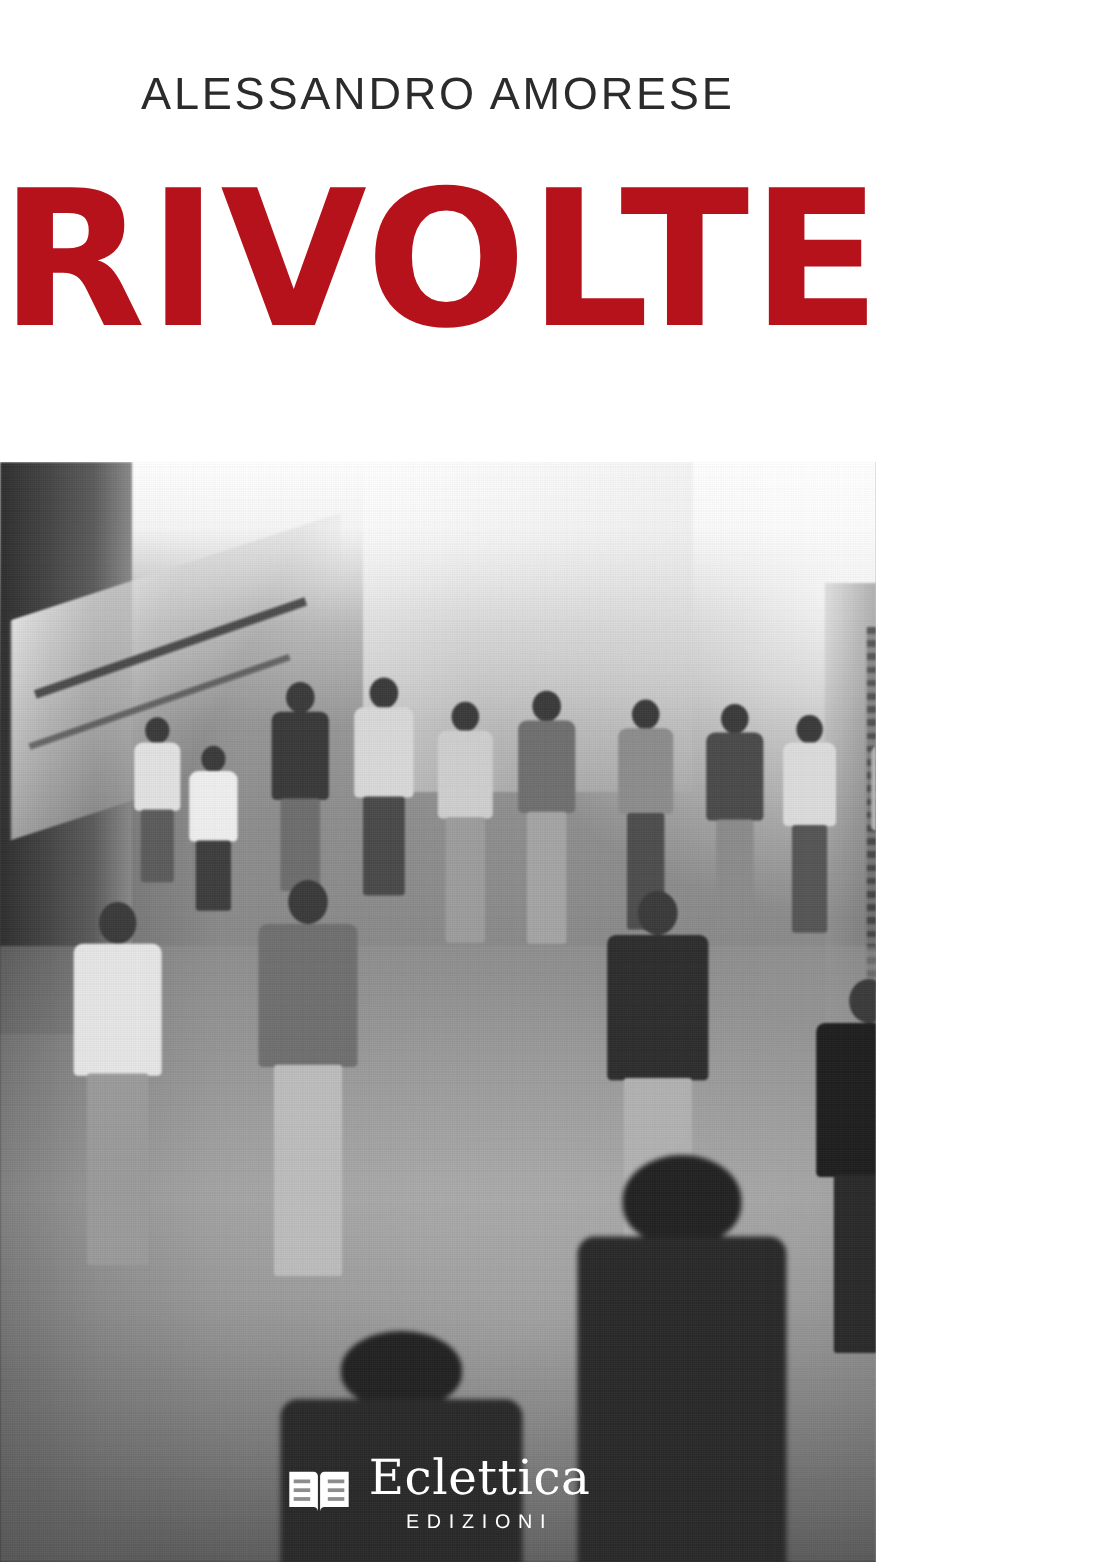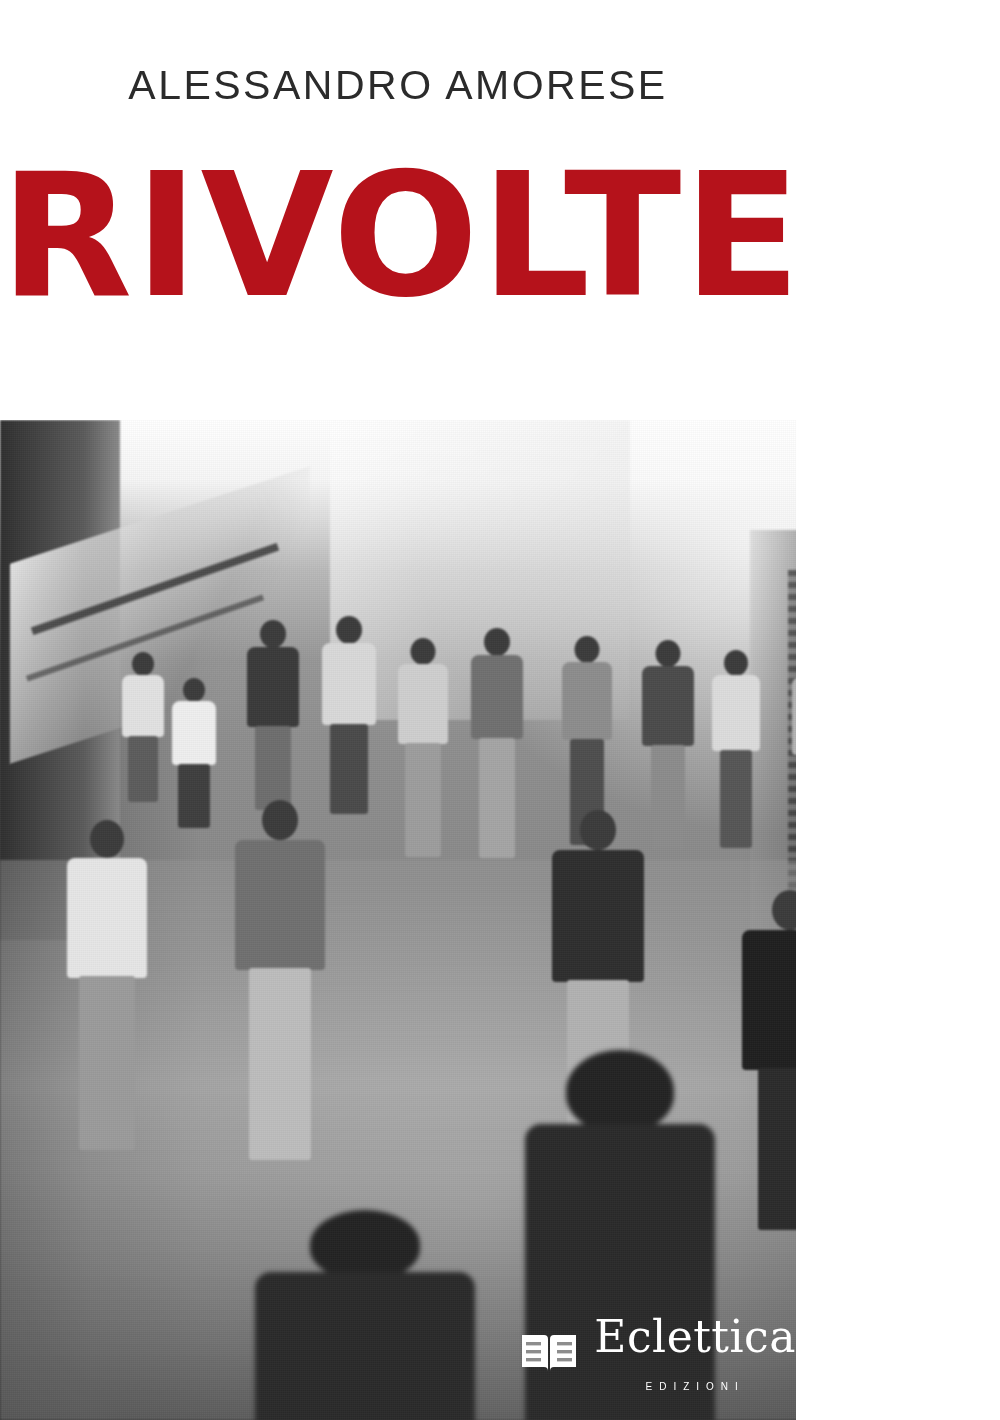--- a/index.html
+++ b/index.html
@@ -191,21 +191,21 @@
   }
 
   
   .logo {
     position: absolute;
     left: 0;
     bottom: 28px;
     width: 100%;
     display: flex;
     align-items: center;
-    justify-content: flex-end;
+    justify-content: center;
     gap: 14px;
   }
   .logo-mark {
     width: 62px;
     height: 62px;
     position: relative;
     flex: none;
   }
   .logo-text {
     display: flex;
@@ -214,23 +214,23 @@
     color: #ffffff;
     line-height: 1;
   }
   .logo-name {
     font-size: 44px;
     font-weight: 400;
     letter-spacing: 0.5px;
     font-family: "DejaVu Serif", serif;
   }
   .logo-sub {
-    font-size: 10px;
+    font-size: 18px;
     letter-spacing: 7px;
-    margin-top: 23px;
+    margin-top: 8px;
     font-family: "Liberation Sans", sans-serif;
   }
 </style>
 </head>
 <body>
 
 <div class="cover">
 
   <div class="author">ALESSANDRO AMORESE</div>
   <div class="title">RIVOLTE</div>

